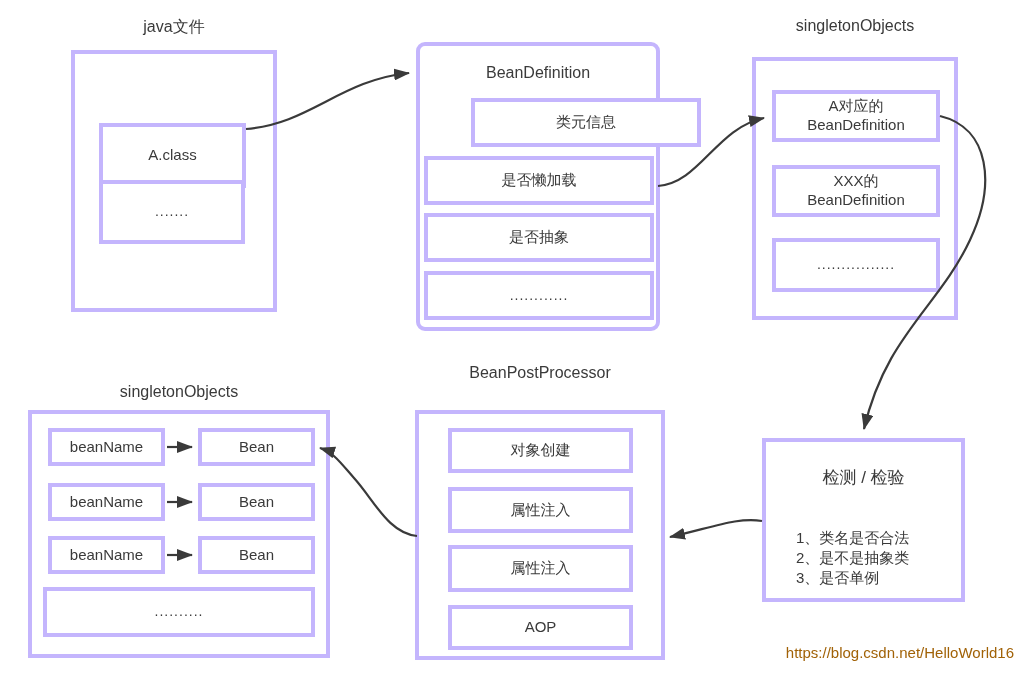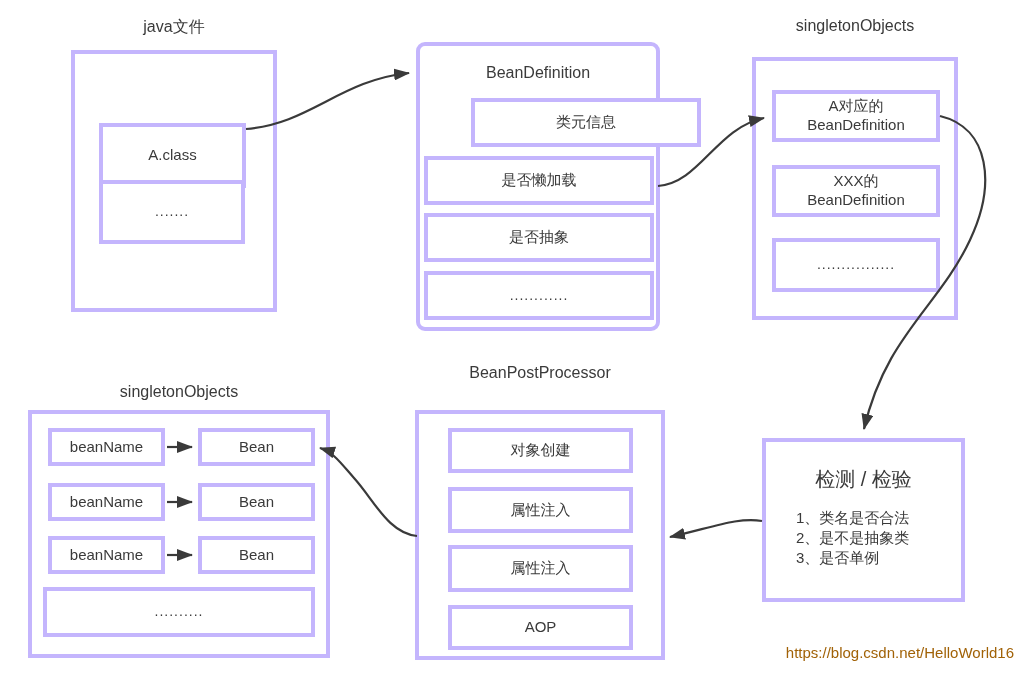--- a/index.html
+++ b/index.html
@@ -8,21 +8,21 @@
     font-family:"Liberation Sans","DejaVu Sans",sans-serif;
     color:#3a3a3a;overflow:hidden;
   }
   .abs{position:absolute;box-sizing:border-box;}
   .box{border:4px solid #c4b5fd;background:#fff;}
   .rounded{border-radius:9px;}
   .center{display:flex;align-items:center;justify-content:center;text-align:center;}
   .lbl{font-size:15px;line-height:1.25;white-space:pre-line;}
   .title{font-size:16px;text-align:center;}
   .dots{letter-spacing:1px;font-size:14px;}
-  .listtext{font-size:15px;line-height:20px;white-space:pre-line;}
+  .listtext{font-size:15px;line-height:20px;white-space:pre-line;margin-top:20px;}
   svg.arrows{position:absolute;left:0;top:0;pointer-events:none;}
   .watermark{font-size:15px;color:#a16207;text-align:right;}
 </style>
 </head>
 <body>
 
 <div id="canvas">
 
   <div class="abs title" style="left:71px;top:17px;width:206px;">java文件</div>
   <div class="abs box" style="left:71px;top:50px;width:206px;height:262px;"></div>
@@ -62,21 +62,21 @@
   <div class="abs box center lbl dots" style="left:43px;top:587px;width:272px;height:50px;">..........</div>
 
   <div class="abs title" style="left:415px;top:364px;width:250px;">BeanPostProcessor</div>
   <div class="abs box" style="left:415px;top:410px;width:250px;height:250px;"></div>
   <div class="abs box center lbl" style="left:448px;top:428px;width:185px;height:45px;">对象创建</div>
   <div class="abs box center lbl" style="left:448px;top:487px;width:185px;height:46px;">属性注入</div>
   <div class="abs box center lbl" style="left:448px;top:545px;width:185px;height:47px;">属性注入</div>
   <div class="abs box center lbl" style="left:448px;top:605px;width:185px;height:45px;">AOP</div>
 
   <div class="abs box" style="left:762px;top:438px;width:203px;height:164px;"></div>
-  <div class="abs title" style="left:762px;top:466px;width:203px;font-size:20px;">检测 / 检验</div>
+  <div class="abs title" style="left:762px;top:466px;width:203px;font-size:17px;">检测 / 检验</div>
   <div class="abs listtext" style="left:796px;top:508px;width:160px;">1、类名是否合法
 2、是不是抽象类
 3、是否单例</div>
 
   <div class="abs watermark" style="left:718px;top:644px;width:296px;">https://blog.csdn.net/HelloWorld16</div>
 
   <svg class="arrows" width="1018" height="675" viewBox="0 0 1018 675">
     <defs>
       <marker id="ah" viewBox="0 0 16 12" refX="15" refY="6" markerWidth="16" markerHeight="12" markerUnits="userSpaceOnUse" orient="auto">
         <path d="M0,0 L16,6 L0,12 Z" fill="#3a3a3a"></path>

